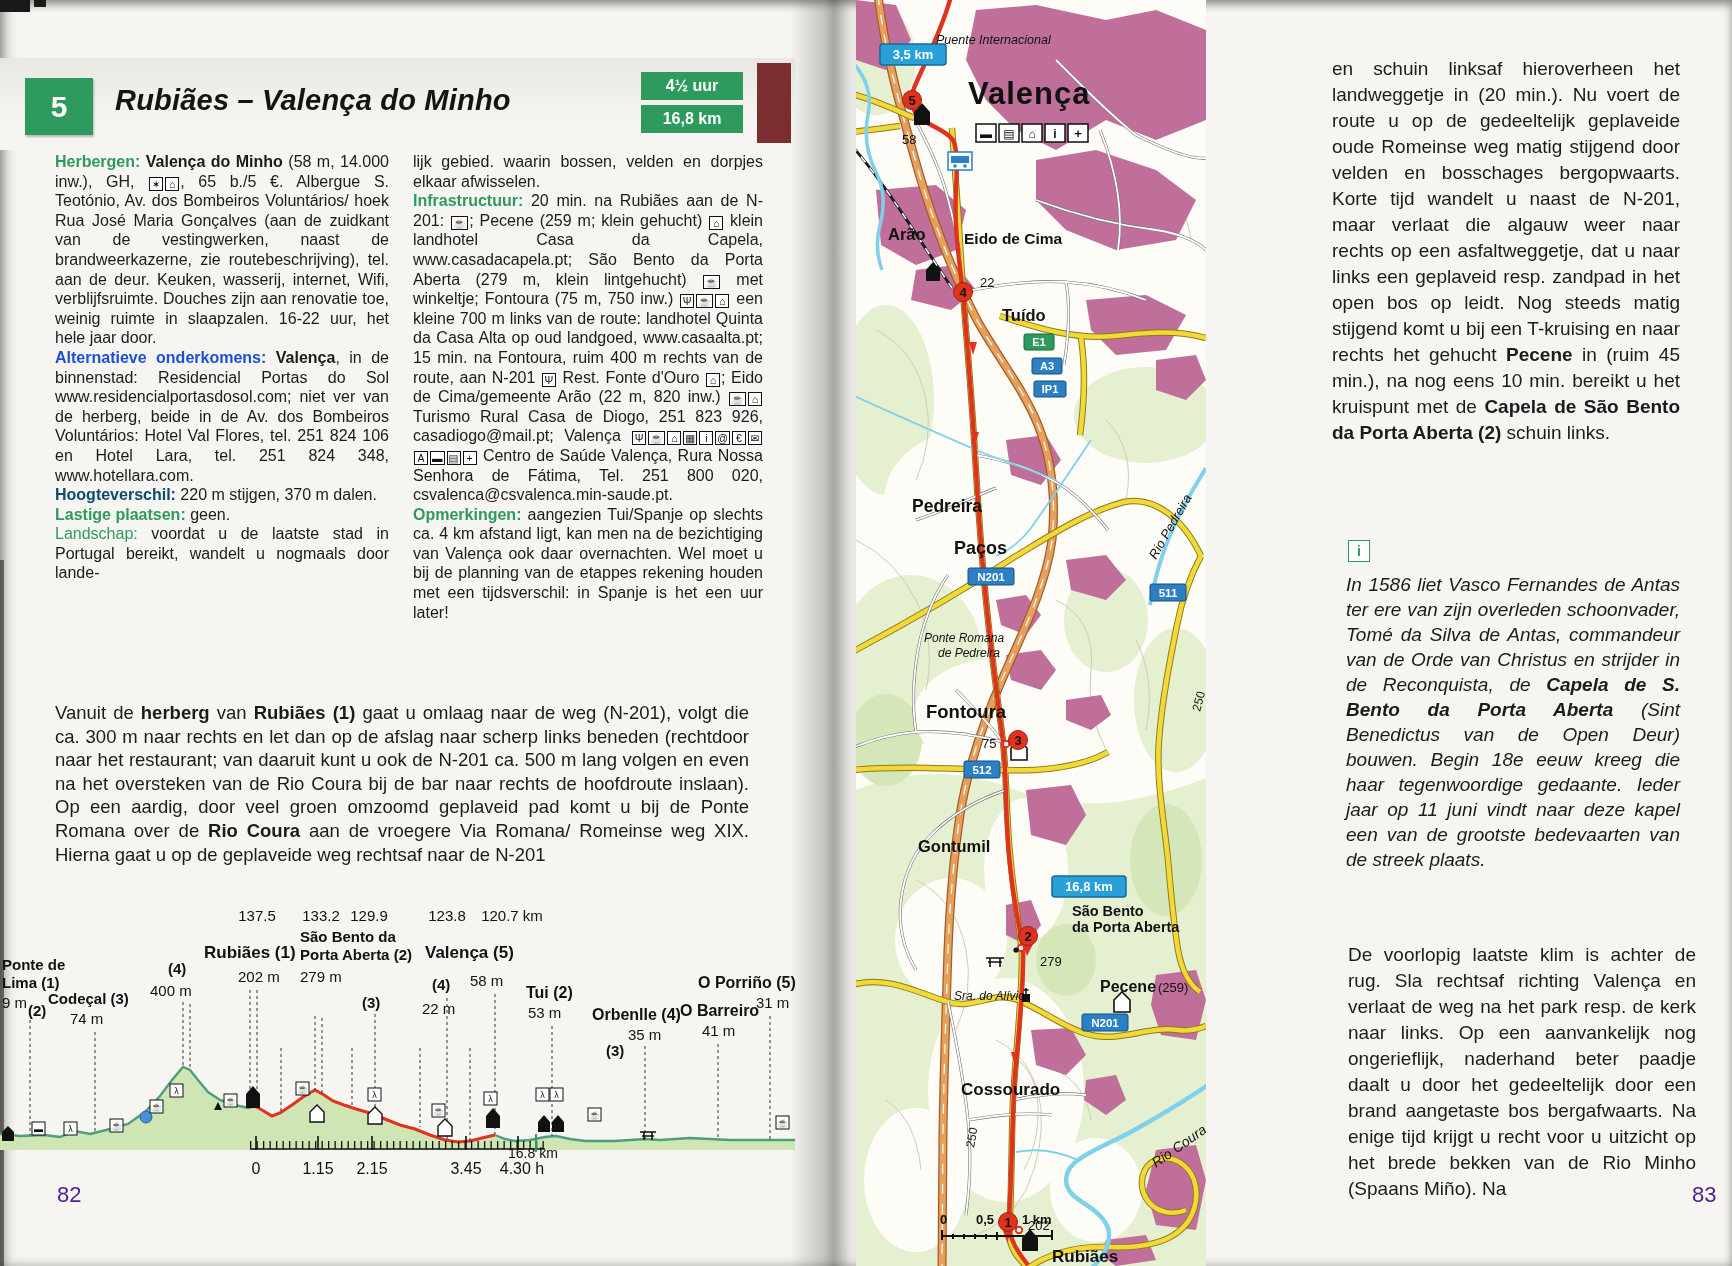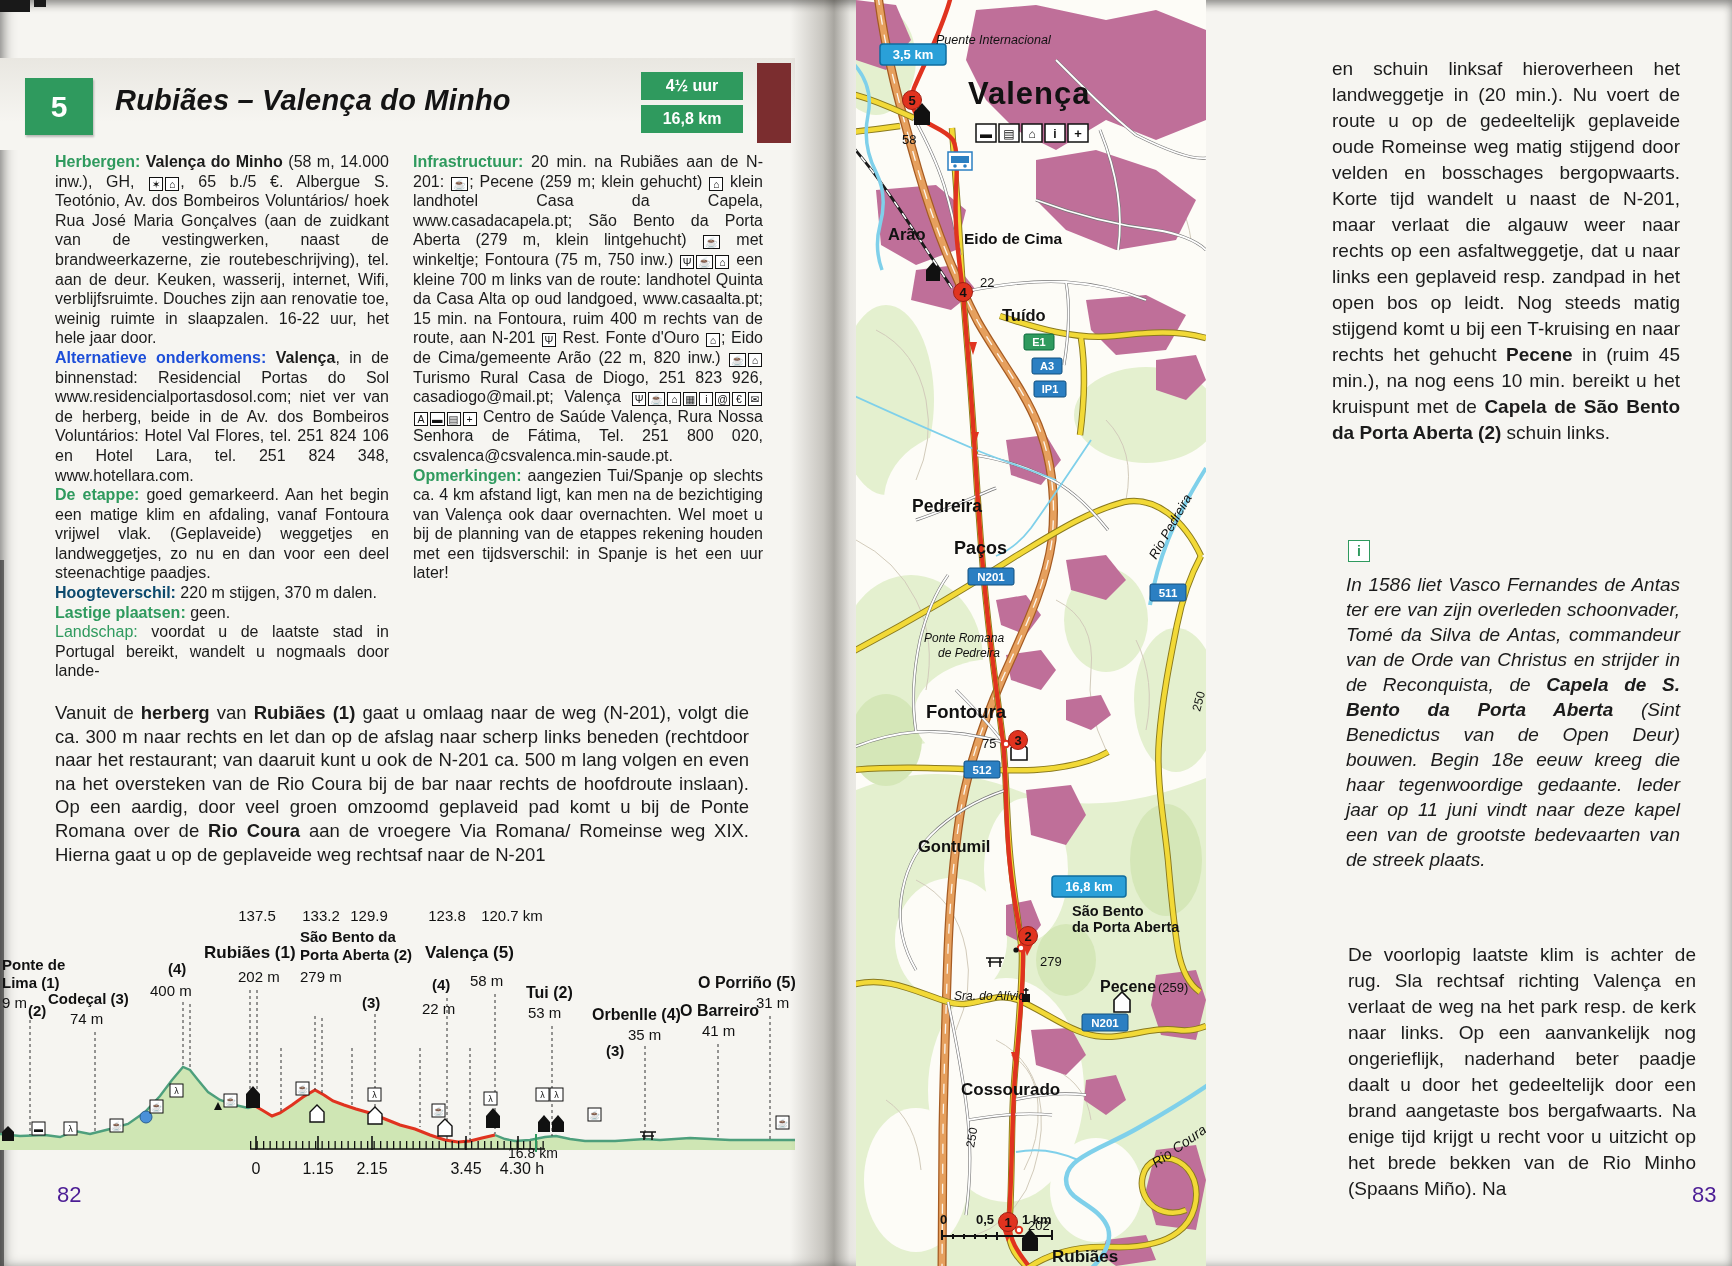--- a/index.html
+++ b/index.html
@@ -69,26 +69,26 @@
       <span>5</span>
     </div>
     <h1 class="stage-title">Rubiães – Valença do Minho</h1>
     <div class="badge duration">4½ uur</div>
     <div class="badge distance">16,8 km</div>
     <div class="edge-tab"></div>
 
     <div class="col col1">
       <p><span style="font-weight: 700; color: rgb(47, 154, 94);">Herbergen: </span><span style="font-weight: 700;">Valença do Minho</span><span> (58 m, 14.000 inw.), GH, </span><span class="ic">✶</span><span class="ic">⌂</span><span>, 65 b./5 €. Albergue S. Teotónio, Av. dos Bombeiros Voluntários/ hoek Rua José Maria Gonçalves (aan de zuidkant van de vestingwerken, naast de brandweerkazerne, zie routebeschrijving), tel. aan de deur. Keuken, wasserij, internet, Wifi, verblijfsruimte. Douches zijn aan renovatie toe, weinig ruimte in slaapzalen. 16-22 uur, het hele jaar door.</span></p>
       <p><span style="font-weight: 700; color: #1d4ed8;">Alternatieve onderkomens: </span><span style="font-weight: 700;">Valença</span><span>, in de binnenstad: Residencial Portas do Sol www.residencialportasdosol.com; niet ver van de herberg, beide in de Av. dos Bombeiros Voluntários: Hotel Val Flores, tel. 251 824 106 en Hotel Lara, tel. 251 824 348, www.hotellara.com.</span></p>
-      <p><span style="font-weight: 700; color: rgb(47, 154, 94);">De etappe: </span><span>goed gemarkeerd. Aan het begin een matige klim en afdaling, vanaf Fontoura vrijwel vlak. (Geplaveide) weggetjes en landweggetjes, zo nu en dan voor een deel steenachtige paadjes.</span></p>
       <p><span style="font-weight: 700; color: #0c4a6e;">Hoogteverschil: </span><span>220 m stijgen, 370 m dalen.</span></p>
       <p><span style="font-weight: 700; color: rgb(47, 154, 94);">Lastige plaatsen: </span><span>geen.</span></p>
       <p><span style="font-weight: 400; color: rgb(47, 154, 94);">Landschap: </span><span>voordat u de laatste stad in Portugal bereikt, wandelt u nogmaals door lande-</span></p>
     </div>
     <div class="col col2">
+      <p><span>lijk gebied. waarin bossen, velden en dorpjes elkaar afwisselen.</span></p>
       <p><span style="font-weight: 700; color: rgb(47, 154, 94);">Infrastructuur: </span><span>20 min. na Rubiães aan de N-201: </span><span class="ic">☕</span><span>; Pecene (259 m; klein gehucht) </span><span class="ic">⌂</span><span> klein landhotel Casa da Capela, www.casadacapela.pt; São Bento da Porta Aberta (279 m, klein lintgehucht) </span><span class="ic">☕</span><span> met winkeltje; Fontoura (75 m, 750 inw.) </span><span class="ic">Ψ</span><span class="ic">☕</span><span class="ic">⌂</span><span> een kleine 700 m links van de route: landhotel Quinta da Casa Alta op oud landgoed, www.casaalta.pt; 15 min. na Fontoura, ruim 400 m rechts van de route, aan N-201 </span><span class="ic">Ψ</span><span> Rest. Fonte d'Ouro </span><span class="ic">⌂</span><span>; Eido de Cima/gemeente Arão (22 m, 820 inw.) </span><span class="ic">☕</span><span class="ic">⌂</span><span> Turismo Rural Casa de Diogo, 251 823 926, casadiogo@mail.pt; Valença </span><span class="ic">Ψ</span><span class="ic">☕</span><span class="ic">⌂</span><span class="ic">▦</span><span class="ic">i</span><span class="ic">@</span><span class="ic">€</span><span class="ic">✉</span><span class="ic">A</span><span class="ic">▬</span><span class="ic">▤</span><span class="ic">+</span><span> Centro de Saúde Valença, Rura Nossa Senhora de Fátima, Tel. 251 800 020, csvalenca@csvalenca.min-saude.pt.</span></p>
       <p><span style="font-weight: 700; color: rgb(47, 154, 94);">Opmerkingen: </span><span>aangezien Tui/Spanje op slechts ca. 4 km afstand ligt, kan men na de bezichtiging van Valença ook daar overnachten. Wel moet u bij de planning van de etappes rekening houden met een tijdsverschil: in Spanje is het een uur later!</span></p>
     </div>
 
     <p class="route-para"><span>Vanuit de </span><span style="font-weight: 700;">herberg</span><span> van </span><span style="font-weight: 700;">Rubiães (1)</span><span> gaat u omlaag naar de weg (N-201), volgt die ca. 300 m naar rechts en let dan op de afslag naar scherp links beneden (rechtdoor naar het restaurant; van daaruit kunt u ook de N-201 ca. 500 m lang volgen en even na het oversteken van de Rio Coura bij de bar naar rechts de hoofdroute inslaan). Op een aardig, door veel groen omzoomd geplaveid pad komt u bij de Ponte Romana over de </span><span style="font-weight: 700;">Rio Coura</span><span> aan de vroegere Via Romana/ Romeinse weg XIX. Hierna gaat u op de geplaveide weg rechtsaf naar de N-201</span></p>
 
     <svg class="profile" width="795" height="300" viewBox="0 0 795 300">
 
       <path d="M0,236 L20,238 L45,237 L60,239 L75,233 L90,236 L110,231 L128,226 L145,214 L160,198 L172,182 L183,169 L190,172 L198,182 L208,194 L220,202 L235,207 L248,210 L255,208 L262,212 L272,218 L280,215 L292,207 L303,199 L315,192 L324,197 L333,203 L344,207 L356,211 L370,215 L385,221 L400,227 L415,231 L430,237 L445,242 L458,244 L470,243 L482,240 L495,237 L505,241 L515,243 L530,242 L545,239 L556,238 L570,241 L585,243 L600,243 L615,243 L630,242 L645,241 L660,242 L675,241 L690,240 L710,241 L730,242 L752,242 L795,242 L795,252 L0,252 Z" fill="#cfe6b4"></path>
 

